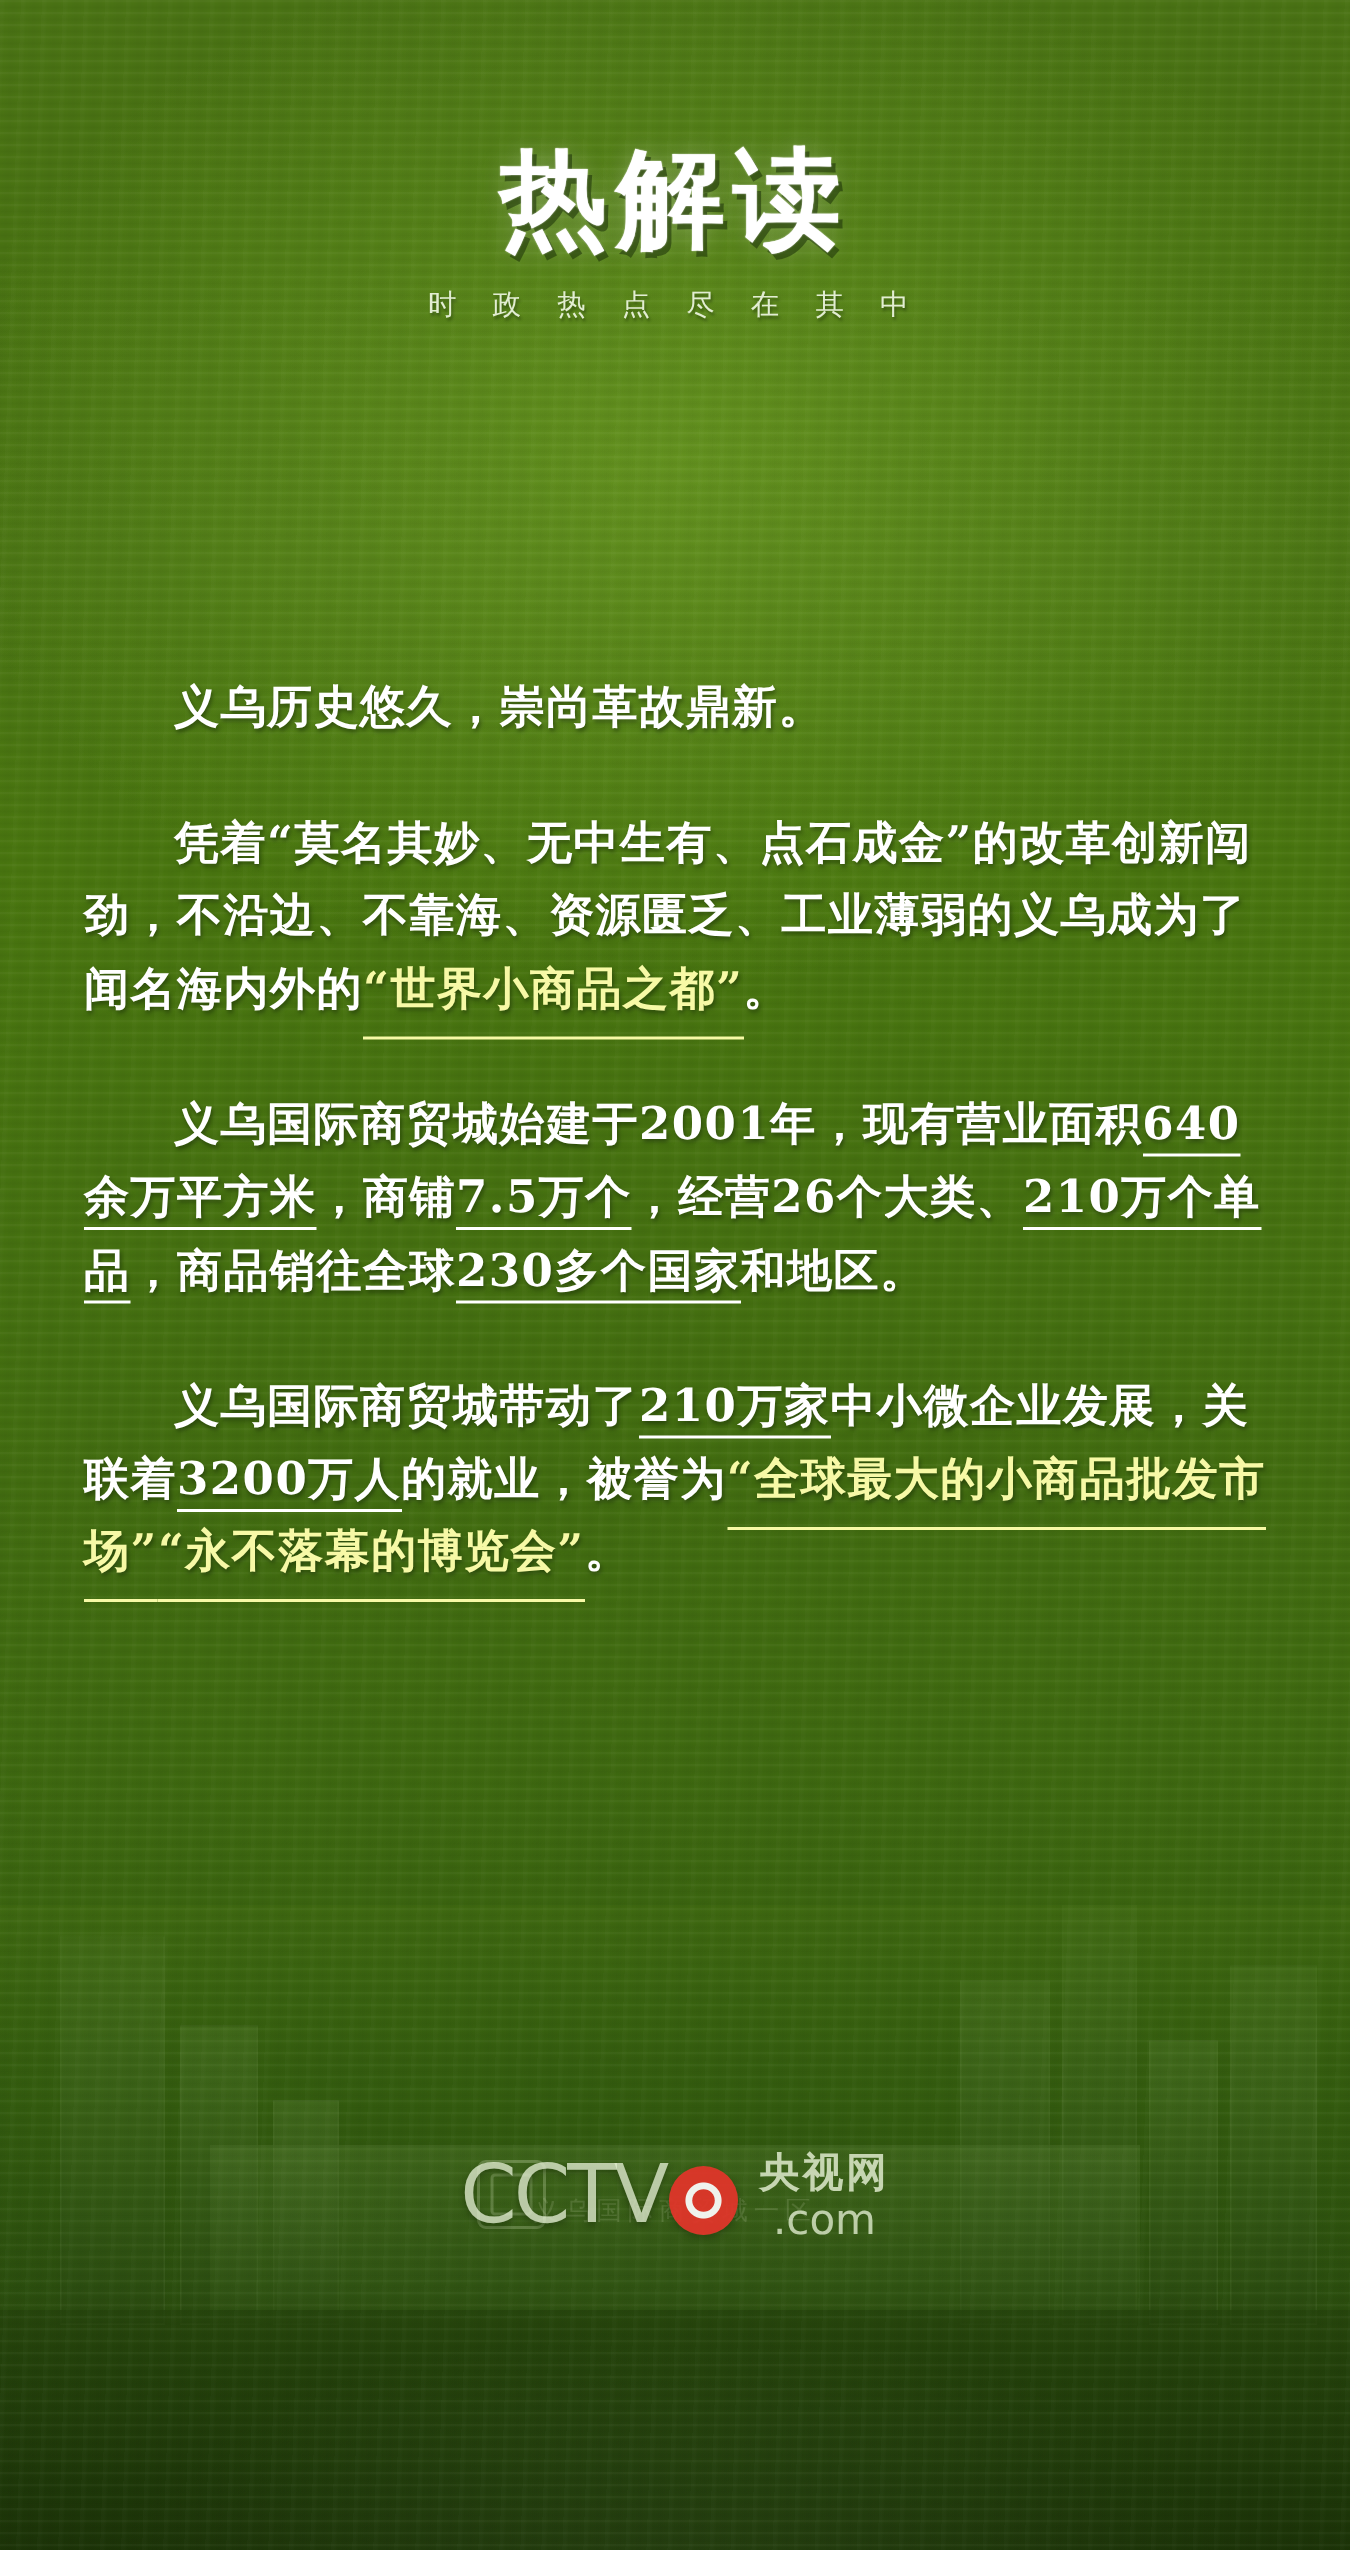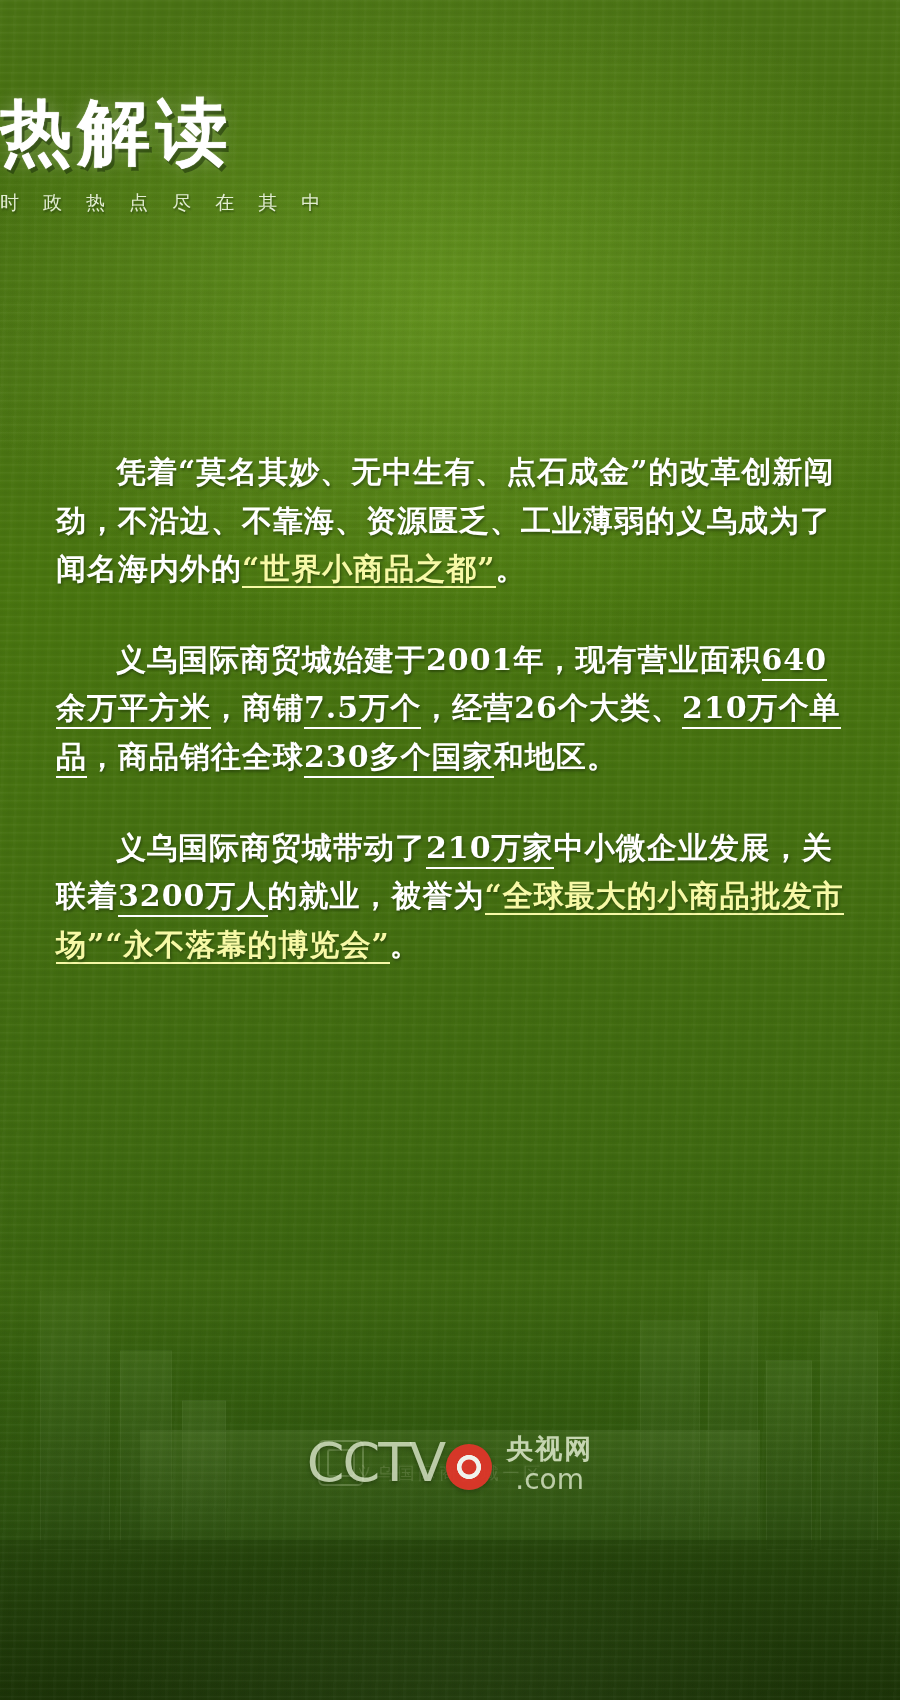--- a/index.html
+++ b/index.html
@@ -117,21 +117,21 @@
     left: 0; right: 0; bottom: 0;
     height: 430px;
     background: linear-gradient(180deg, rgba(62,104,16,0.92) 0%, rgba(52,92,14,0.72) 25%, rgba(42,76,12,0.62) 60%, rgba(30,56,8,0.72) 100%);
   }
 
   
   .header {
     position: absolute;
     top: 96px;
     left: 0; right: 0;
-    text-align: left;
+    text-align: center;
   }
   .brand {
     display: inline-block;
     font-family: "DejaVu Sans", "Liberation Sans", sans-serif;
     font-size: 72px;
     font-weight: 700;
     letter-spacing: 6px;
     color: #ffffff;
     text-shadow:
       0 0 1px #ffffff,
@@ -186,21 +186,21 @@
     line-height: 1.62;
     letter-spacing: 1px;
     text-indent: 60px;
     margin: 0 0 42px 0;
     text-shadow: 1px 2px 3px rgba(22,42,6,0.55);
   }
   .para:last-child { margin-bottom: 16px; }
   .hl {
     color: #f7f9a6;
     border-bottom: 2px solid #f7f9a6;
-    padding-bottom: 0;
+    padding-bottom: 14px;
   }
   .uline {
     color: #ffffff;
     border-bottom: 2px solid #ffffff;
     padding-bottom: 2px;
   }
 
   
   .footer {
     position: absolute;
@@ -307,20 +307,21 @@
   <div class="texture"></div>
   <div class="texture2"></div>
 
   <div class="header">
     <div class="brand">热解读</div>
     <div class="brand-sub">时 政 热 点 尽 在 其 中</div>
   </div>
 
 
   <div class="body-copy">
+    <p class="para"><span>义乌历史悠久，崇尚革故鼎新。</span></p>
     <p class="para"><span>凭着“莫名其妙、无中生有、点石成金”的改革创新闯劲，不沿边、不靠海、资源匮乏、工业薄弱的义乌成为了闻名海内外的</span><span class="hl">“世界小商品之都”</span><span>。</span></p>
     <p class="para"><span>义乌国际商贸城始建于2001年，现有营业面积</span><span class="uline">640余万平方米</span><span>，商铺</span><span class="uline">7.5万个</span><span>，经营26个大类、</span><span class="uline">210万个单品</span><span>，商品销往全球</span><span class="uline">230多个国家</span><span>和地区。</span></p>
     <p class="para"><span>义乌国际商贸城带动了</span><span class="uline">210万家</span><span>中小微企业发展，关联着</span><span class="uline">3200万人</span><span>的就业，被誉为</span><span class="hl">“全球最大的小商品批发市场”</span><span class="hl">“永不落幕的博览会”</span><span>。</span></p>
   </div>
 
   <div class="seal"></div>
   <div class="footer">
     <div class="cctv-mark">
       <span>CCTV</span>
       <span class="cctv-ring"></span>

